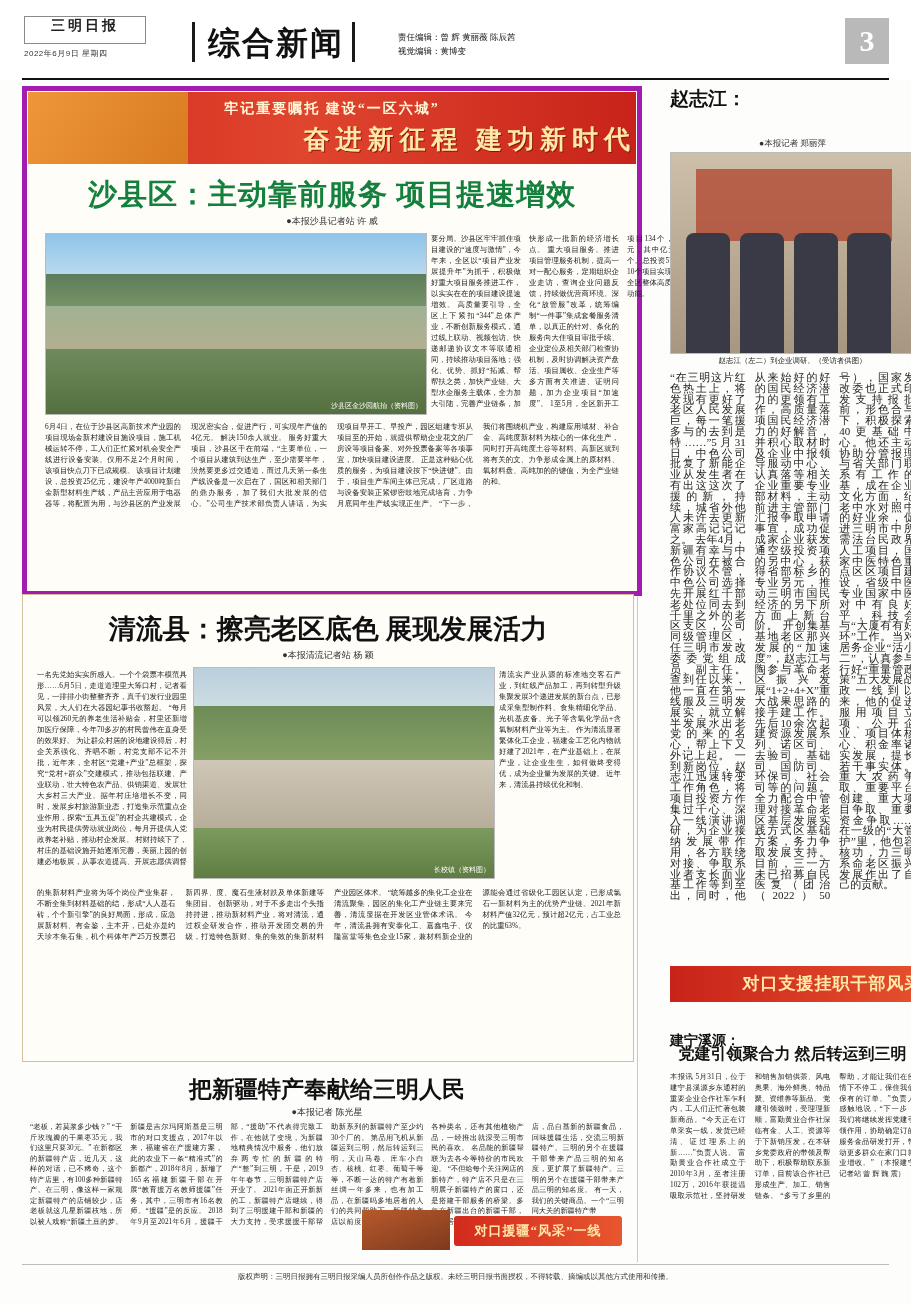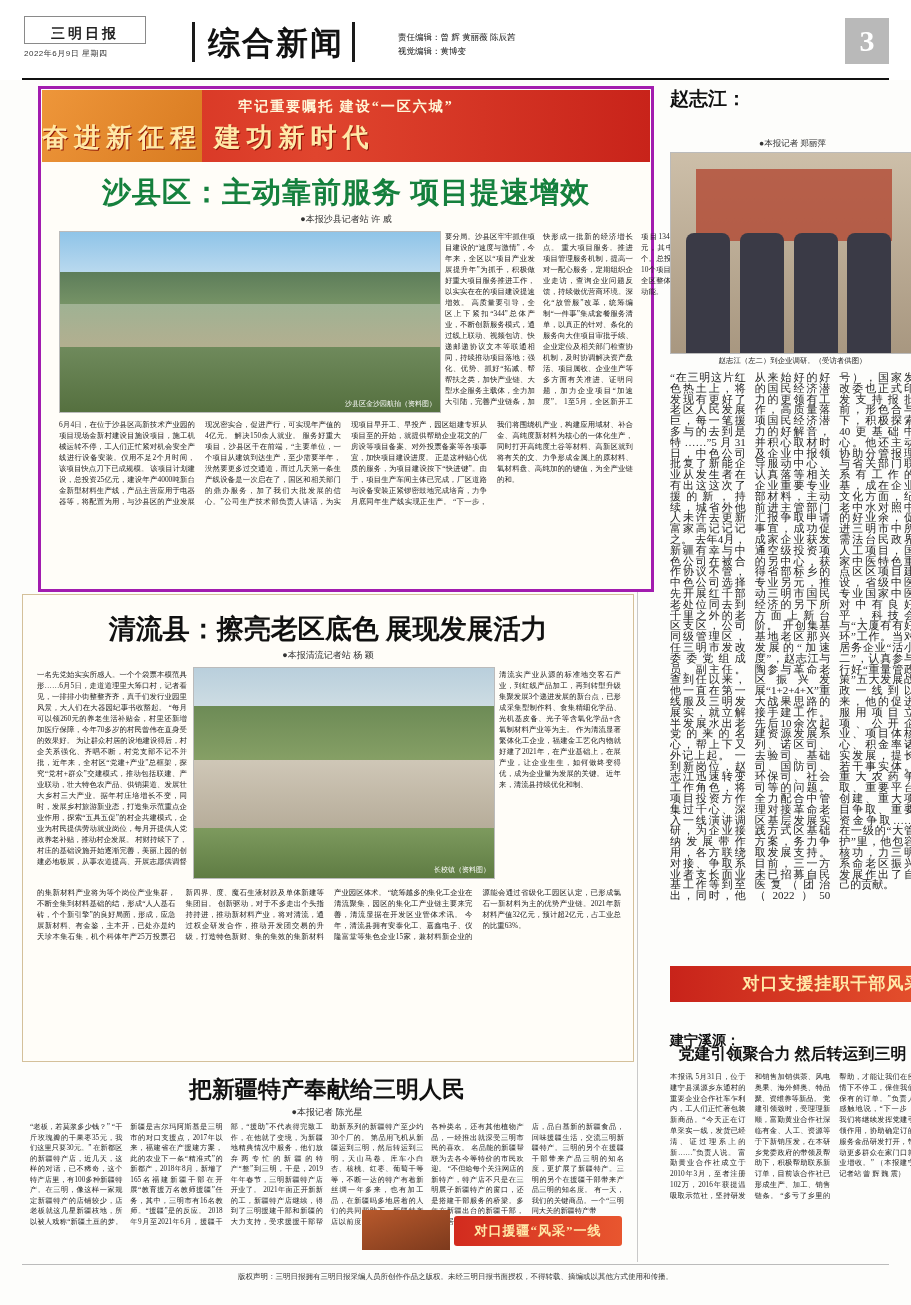--- a/index.html
+++ b/index.html
@@ -2,47 +2,47 @@
 <html><head>
 <meta charset="utf-8">
 <style>
   html,body{margin:0;padding:0;background:#d8d8d8;}
   body{font-family:"Liberation Sans","DejaVu Sans",sans-serif;}
   .page{position:relative;width:911px;height:1305px;background:#fdfdfb;overflow:hidden;}
 
   
   .masthead{position:absolute;left:0;top:0;width:911px;height:80px;background:#ffffff;}
   .logo-box{position:absolute;left:24px;top:16px;width:120px;height:26px;border:1px solid #8a8a8a;
-            display:flex;align-items:flex-end;justify-content:center;background:#fff;}
+            display:flex;align-items:flex-start;justify-content:center;background:#fff;}
   .logo-box span{font-family:"Liberation Serif","DejaVu Serif",serif;font-size:14px;letter-spacing:3px;color:#222;font-weight:bold;}
   .issue-date{position:absolute;left:24px;top:48px;font-size:8px;color:#333;letter-spacing:0.5px;}
   .sect-rule-l{position:absolute;left:192px;top:22px;width:3px;height:40px;background:#1a1a1a;}
   .sect-rule-r{position:absolute;left:352px;top:22px;width:3px;height:40px;background:#1a1a1a;}
   .section-title{position:absolute;left:205px;top:22px;width:142px;height:42px;line-height:42px;text-align:center;
         font-family:"Liberation Serif","DejaVu Serif",serif;font-size:32px;font-weight:bold;color:#111;letter-spacing:2px;}
   .editors{position:absolute;left:398px;top:30px;font-size:8.5px;color:#111;line-height:14px;}
   .pagenum{position:absolute;right:22px;top:18px;width:44px;height:46px;background:#b9b9b9;color:#fff;
         font-family:"Liberation Serif","DejaVu Serif",serif;font-size:30px;font-weight:bold;text-align:center;line-height:46px;}
   .head-rule{position:absolute;left:22px;top:78px;width:867px;height:2px;background:#111;}
 
   
   .content{position:absolute;left:22px;top:86px;width:867px;height:1176px;}
   .colL{position:absolute;left:0;top:0;width:610px;height:1176px;}
   .colR{position:absolute;left:648px;top:0;width:245px;height:1176px;}
   .vdiv{position:absolute;left:615px;top:0;width:1px;height:1176px;background:#c9c9c9;}
 
   
-  .art1{position:absolute;left:16px;top:0;width:610px;height:500px;border:3px solid #a21caf;background:#fffdf8;}
+  .art1{position:absolute;left:0;top:0;width:610px;height:500px;border:5px solid #a21caf;background:#fffdf8;}
   .banner{position:absolute;left:1px;top:1px;width:608px;height:72px;
      background:linear-gradient(90deg,#d22b1e 0%,#e0452e 45%,#c8231a 100%);overflow:hidden;}
   .banner:after{content:"";position:absolute;left:0;top:0;width:160px;height:72px;
      background:linear-gradient(120deg,#f3a93f,#d8861f);opacity:.85;}
   .banner-l1{position:absolute;left:0;top:8px;width:608px;text-align:center;color:#fff7d8;font-size:14px;font-weight:bold;
      font-family:"Liberation Serif","DejaVu Serif",serif;letter-spacing:2px;z-index:3;}
-  .banner-l2{position:absolute;left:0;top:30px;width:608px;text-align:left;color:#ffe9a8;font-size:26px;font-weight:bold;
+  .banner-l2{position:absolute;left:0;top:30px;width:608px;text-align:right;color:#ffe9a8;font-size:26px;font-weight:bold;
      font-family:"Liberation Serif","DejaVu Serif",serif;letter-spacing:6px;z-index:3;text-shadow:1px 1px 0 #8c1408;}
   .a1-title{position:absolute;left:20px;top:84px;width:570px;text-align:center;font-size:29px;font-weight:bold;
      font-family:"Liberation Serif","DejaVu Serif",serif;color:#15803d;letter-spacing:1px;}
   .a1-by{position:absolute;left:20px;top:124px;width:570px;text-align:center;font-size:9px;color:#333;}
   .a1-photo{position:absolute;left:18px;top:142px;width:380px;height:180px;overflow:hidden;border:1px solid #bbb;}
   .ph-sky{position:absolute;left:0;top:0;width:100%;height:34%;background:linear-gradient(180deg,#8fc4e8,#cfe4f2);}
   .ph-hill{position:absolute;left:0;top:22%;width:100%;height:24%;background:linear-gradient(180deg,#5d7d5a,#7e9a6a);}
   .ph-city{position:absolute;left:0;top:40%;width:100%;height:30%;background:linear-gradient(180deg,#9fb293,#b8ae8f);}
   .ph-road{position:absolute;left:0;top:64%;width:100%;height:36%;background:linear-gradient(180deg,#6f8a5c,#55703f);}
   .ph-cap{position:absolute;right:4px;bottom:3px;font-size:7px;color:#fff;}

